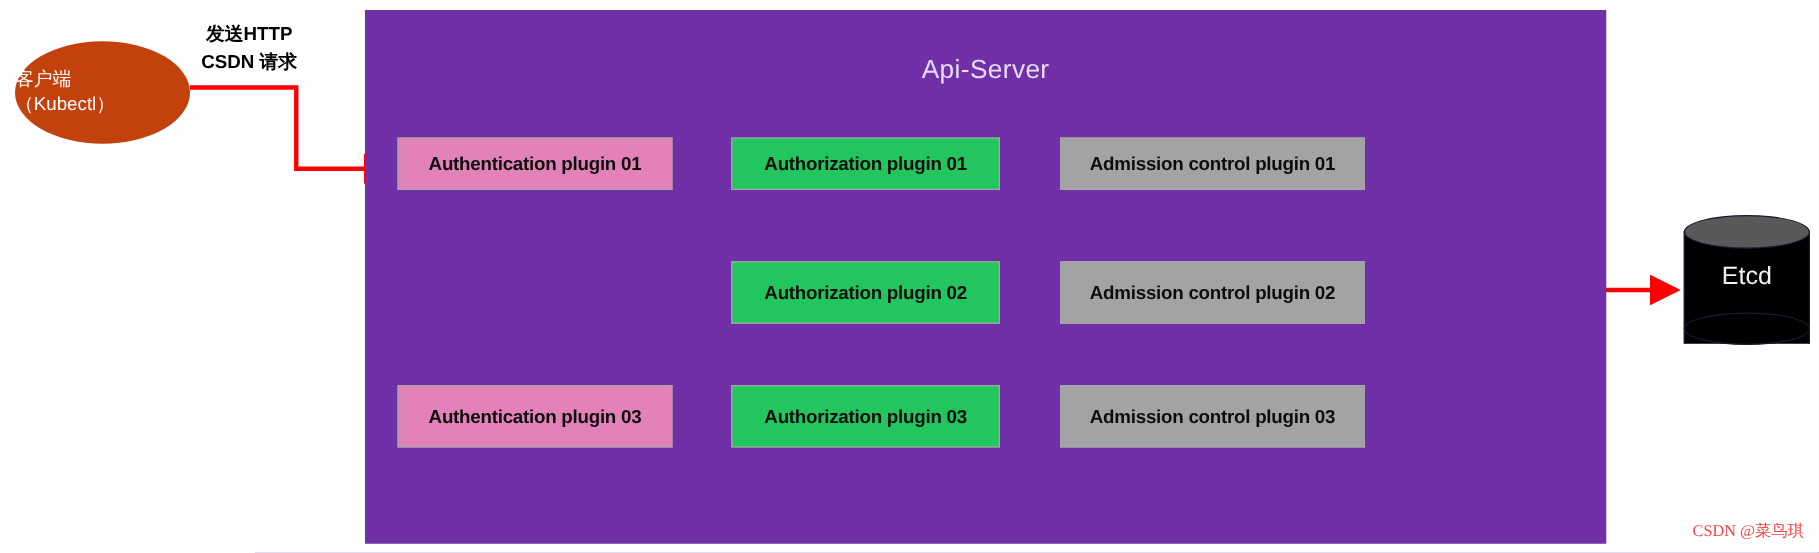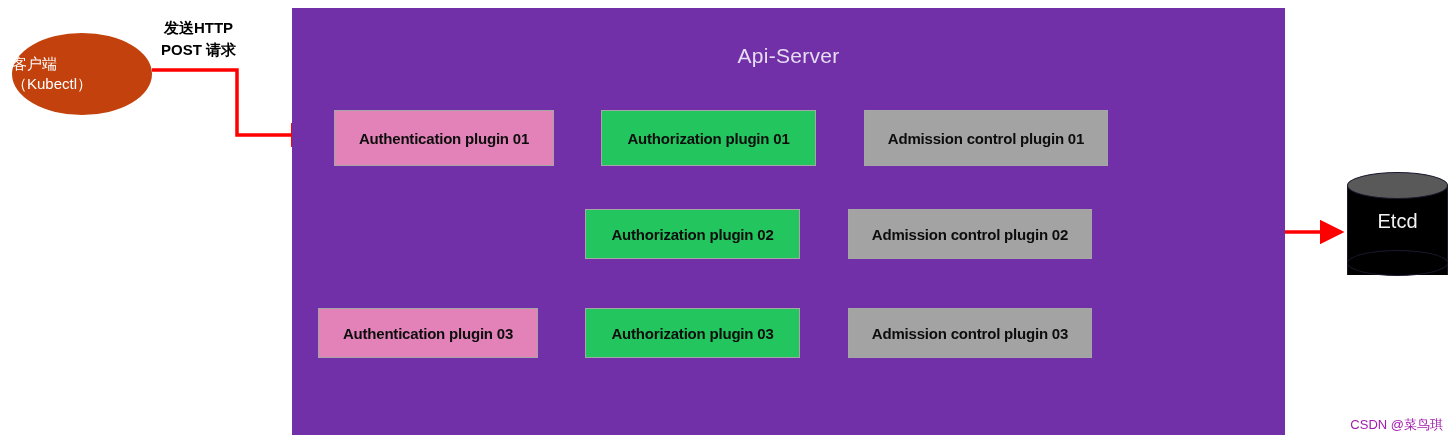--- a/index.html
+++ b/index.html
@@ -98,21 +98,21 @@
   }
   .pbox.pink  { background: #E382B8; }
   .pbox.green { background: #22c55e; }
   .pbox.blue  { background: #a3a3a3; }
   .pbox.yellow{ background: #FFD966; font-size: 16px; letter-spacing: 0.5px; }
 
   
   .col-a { left: 318px;  width: 220px; }
   .col-b { left: 585px;  width: 215px; }
   .col-c { left: 848px;  width: 244px; }
-  .row-1 { top: 110px;  height: 56px; margin-left: 16px; }
+  .row-1 { top: 110px;  height: 42px; }
   .row-2 { top: 209px;  height: 50px; }
   .row-3 { top: 308px;  height: 50px; }
 
   .val-box { left: 1157px; top: 208px; width: 98px; height: 47px; }
 
   
   .etcd {
     position: absolute;
     left: 1347px;
     top: 172px;
@@ -155,24 +155,25 @@
     color: #F2F2F2;
     font-size: 20px;
     z-index: 2;
   }
 
   
   .watermark {
     position: absolute;
     right: 12px;
     bottom: 8px;
-    color: #a21caf;
+    color: #ef4444;
     font-size: 13px;
     z-index: 7;
     white-space: nowrap;
+    font-family: Liberation Serif, serif;
   }
 </style>
 </head>
 <body>
 
 <div id="canvas">
 
   <svg id="svg-layer" viewBox="0 0 1455 442" xmlns="http://www.w3.org/2000/svg">
     <defs>
       <marker id="ah" markerWidth="7" markerHeight="7" refX="6" refY="3.5" orient="auto" markerUnits="strokeWidth">
@@ -201,21 +202,21 @@
     <div class="api-panel-title">Api-Server</div>
   </div>
 
   <div class="client-ellipse">
     <span class="l1">客户端</span>
     <span class="l2">（Kubectl）</span>
   </div>
 
   <div class="http-label">
     <div>发送HTTP</div>
-    <div>POST 请求</div>
+    <div>CSDN 请求</div>
   </div>
 
   <div class="pbox pink col-a row-1">Authentication plugin 01</div>
   <div class="pbox pink col-a row-3">Authentication plugin 03</div>
 
   <div class="pbox green col-b row-1">Authorization plugin 01</div>
   <div class="pbox green col-b row-2">Authorization plugin 02</div>
   <div class="pbox green col-b row-3">Authorization plugin 03</div>
 
   <div class="pbox blue col-c row-1">Admission control plugin 01</div>

